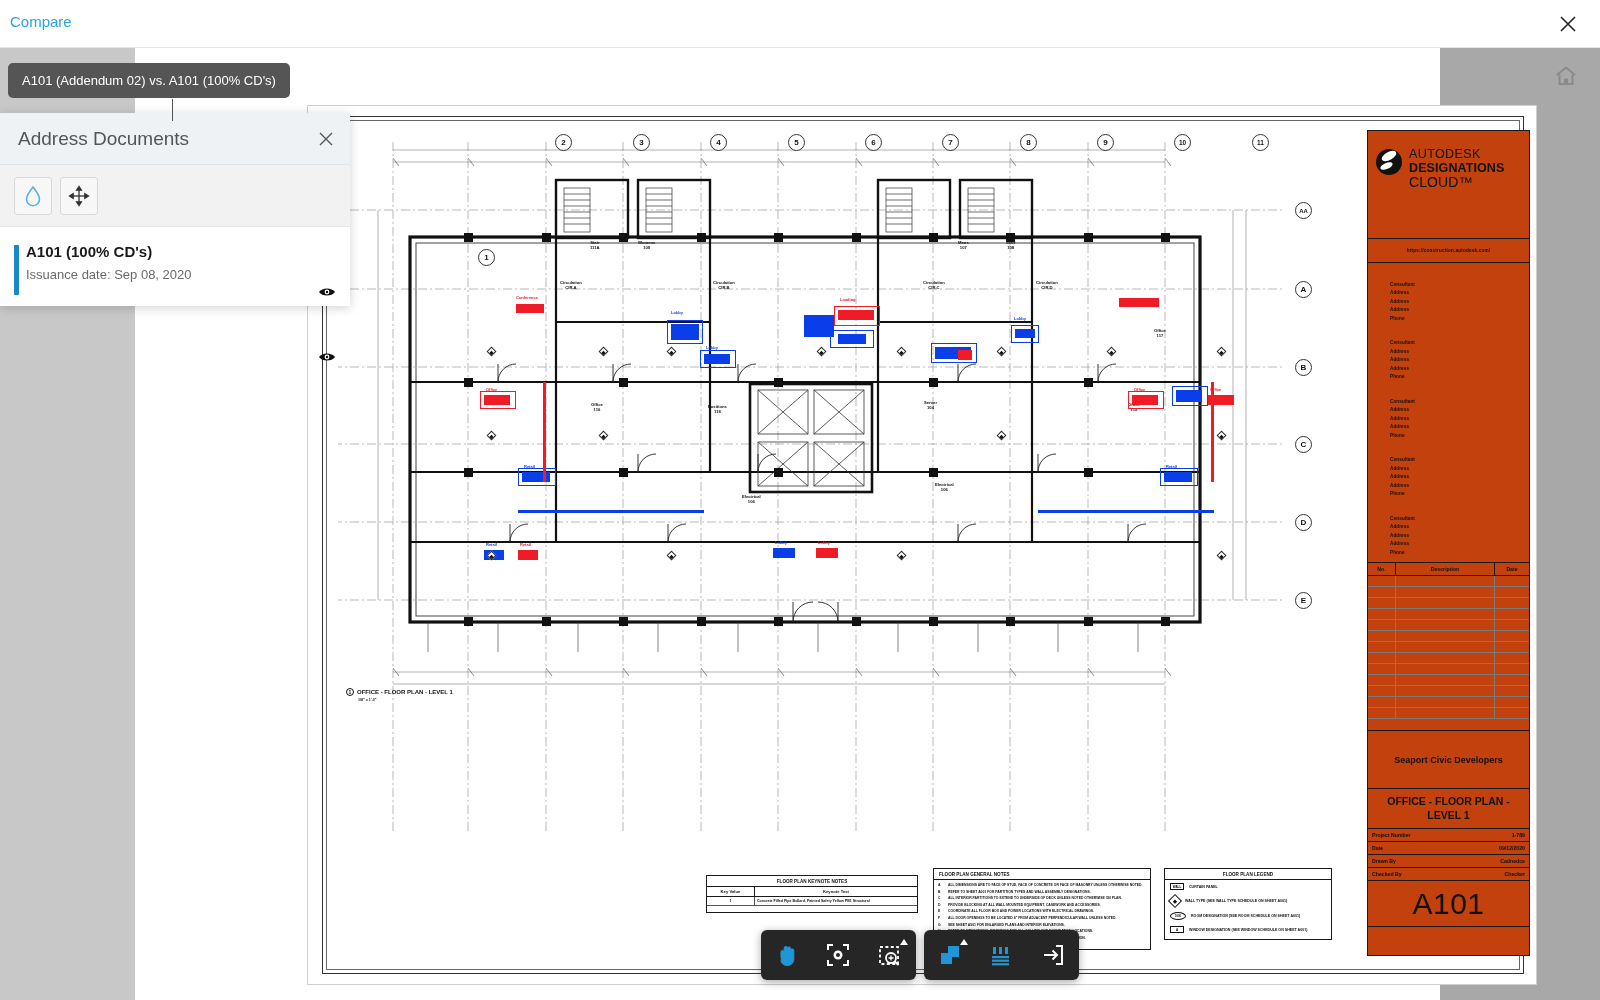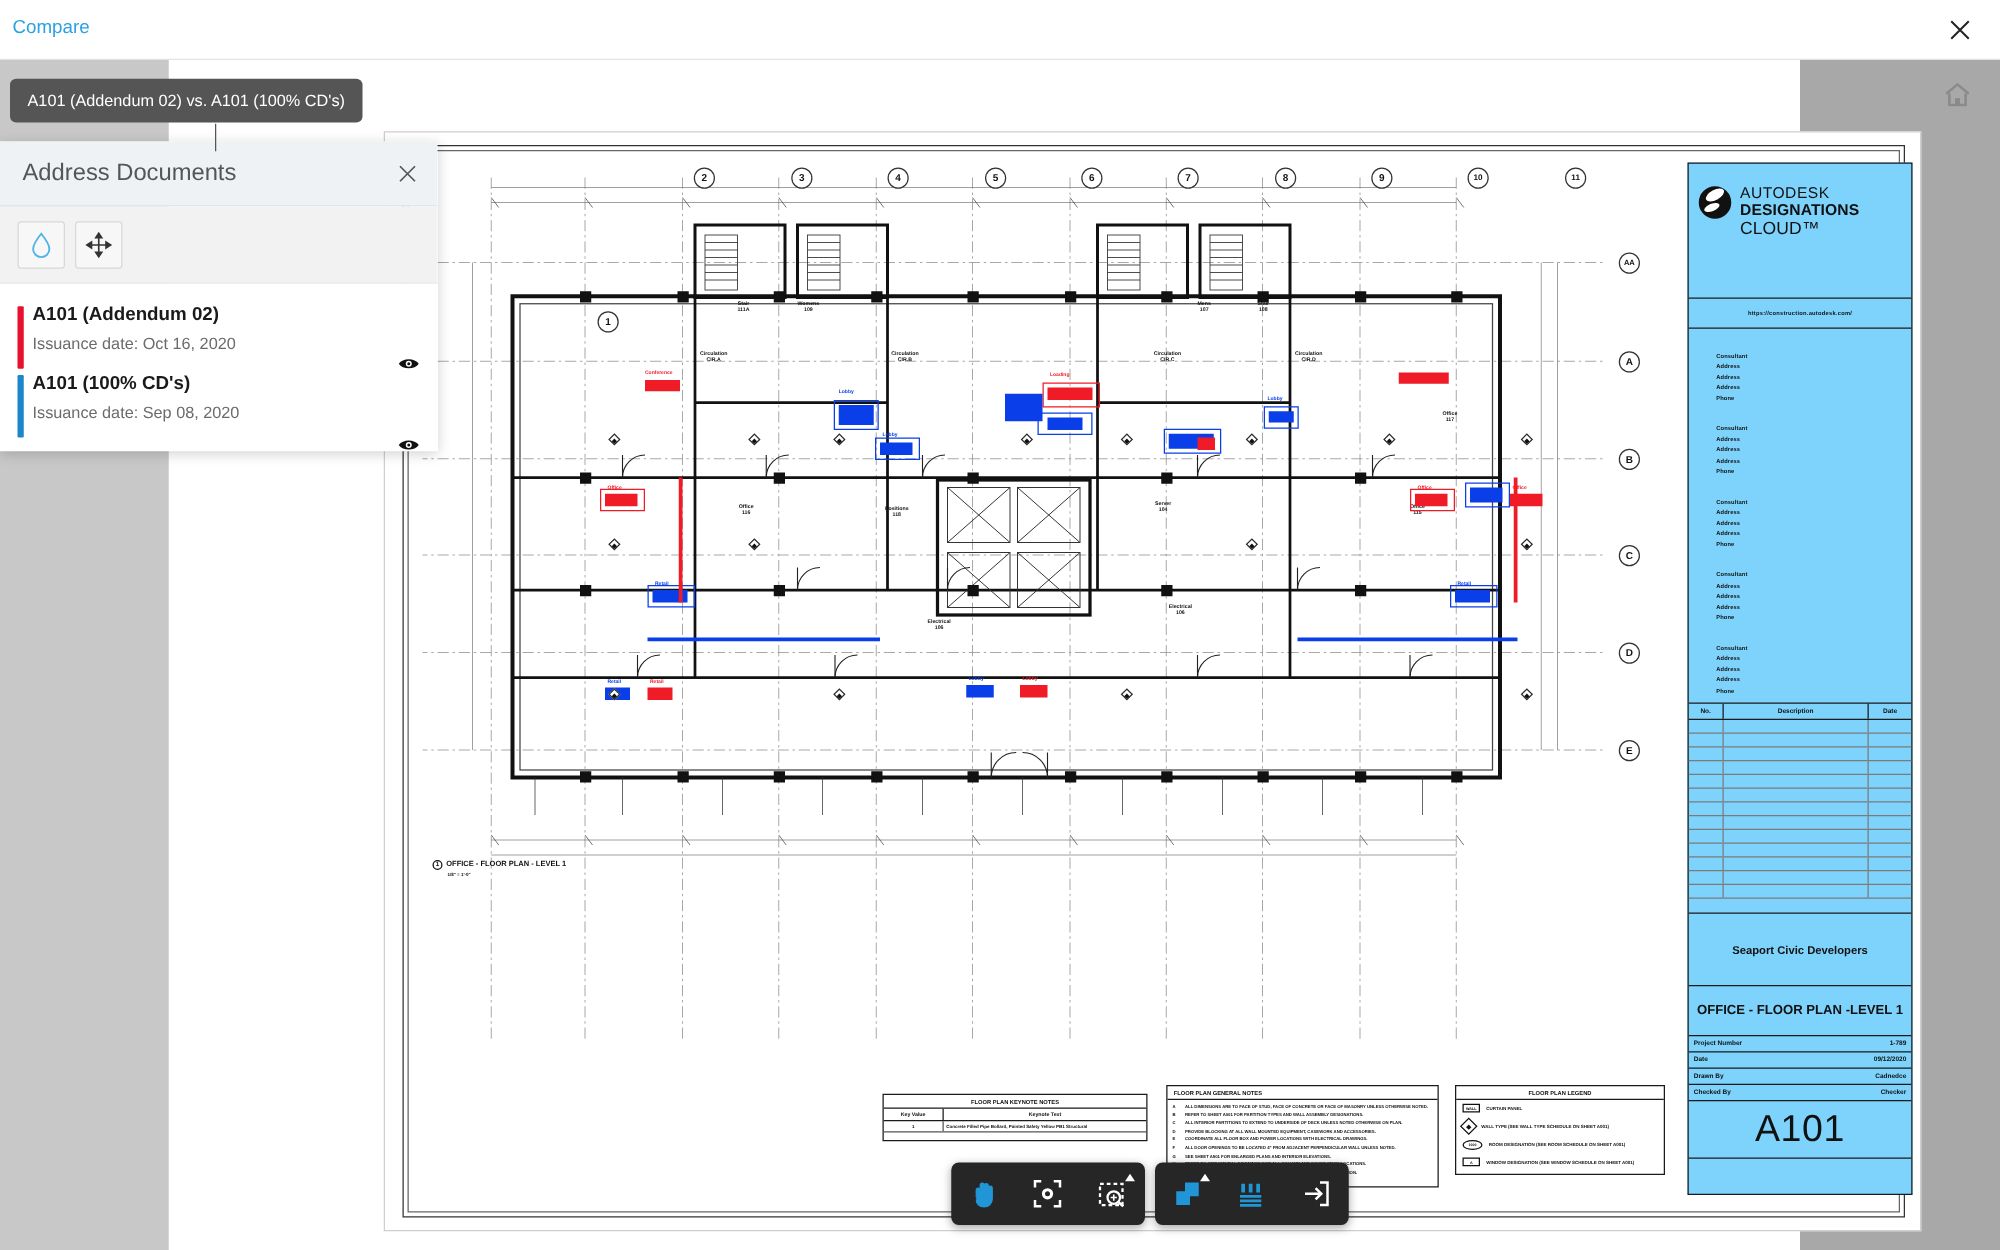--- a/index.html
+++ b/index.html
@@ -73,23 +73,23 @@
   }
   .sheet-frame2 {
     position:absolute; left: 18px; top: 14px;
     width: 1194px; height: 850px;
     border: 1px solid #666;
   }
 
   
   #titleblock {
     position: absolute; right: 6px; top: 24px;
-    width: 180px; height: 826px;
+    width: 163px; height: 826px;
     border: 1.5px solid #1a1a1a;
-    background:#7dd3fc;
+    background:#c2410c;
     font-family: "Liberation Sans", sans-serif;
   }
   .tb-box { border-bottom: 1.5px solid #1a1a1a; }
   .tb-logo {
     height: 108px; padding: 16px 8px 0 8px;
     display:flex; align-items:flex-start; gap:7px;
   }
   .adsk-mark {
     width: 26px; height: 26px; border-radius: 50%;
     background: #111; flex: 0 0 26px; position: relative; margin-top:2px;
@@ -131,21 +131,21 @@
   .rev-row .rev-c1, .rev-row .rev-c2 { border-right: 1px solid #7b7b7b; }
   .tb-owner {
     height: 58px; display:flex; align-items:center; justify-content:center;
     font-size: 9px; font-weight: bold; color:#111;
   }
   .tb-project {
     height: 56px; display:flex; align-items:center; justify-content:center;
     font-size: 9.5px; font-weight: bold; color:#111;
   }
   .tb-sheetname {
-    height: 40px; display:flex; flex-direction:row;
+    height: 40px; display:flex; flex-direction:column;
     align-items:center; justify-content:center;
     font-size: 10.5px; font-weight: bold; color:#111; line-height: 1.25;
     text-align:center;
   }
   .tb-fields { }
   .tb-f {
     display:flex; height: 13px; align-items:center;
     border-bottom: 1px solid #1a1a1a;
     font-size: 5.2px; font-weight:bold; color:#111;
     padding: 0 4px;
@@ -988,25 +988,20 @@
           <polygon points="11,20.5 8.6,16.8 13.4,16.8"></polygon>
           <polygon points="1.5,11 5.2,8.6 5.2,13.4"></polygon>
           <polygon points="20.5,11 16.8,8.6 16.8,13.4"></polygon>
         </g>
       </svg>
     </div>
   </div>
 
   <div id="panel-list">
     <div class="doc-item">
-      <div class="doc-bar" style="background:#e8112d;"></div>
-      <div class="doc-name">A101 (Addendum 02)</div>
-      <div class="doc-date">Issuance date: Oct 16, 2020</div>
-    </div>
-    <div class="doc-item">
       <div class="doc-bar" style="background:#1b87c9;"></div>
       <div class="doc-name">A101 (100% CD's)</div>
       <div class="doc-date">Issuance date: Sep 08, 2020</div>
     </div>
   </div>
 </div>
 
 <div class="eye" style="left:318px;top:284px;z-index:55;">
   <svg width="18" height="12" viewBox="0 0 18 12">
     <path d="M1 6 C4 1.2 14 1.2 17 6 C14 10.8 4 10.8 1 6 Z" fill="#111"></path>

